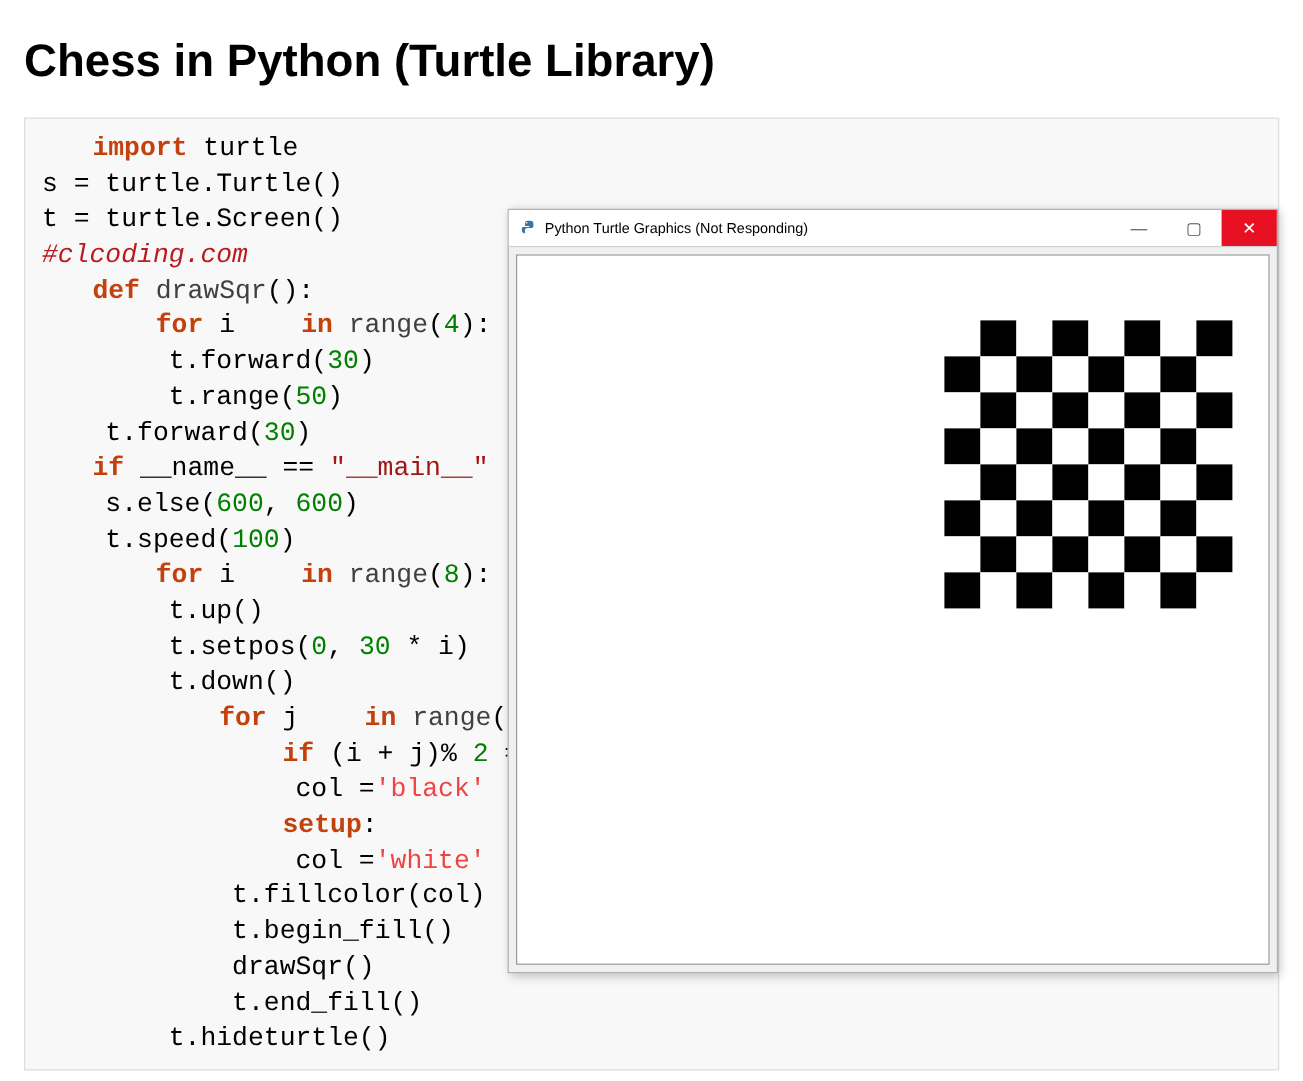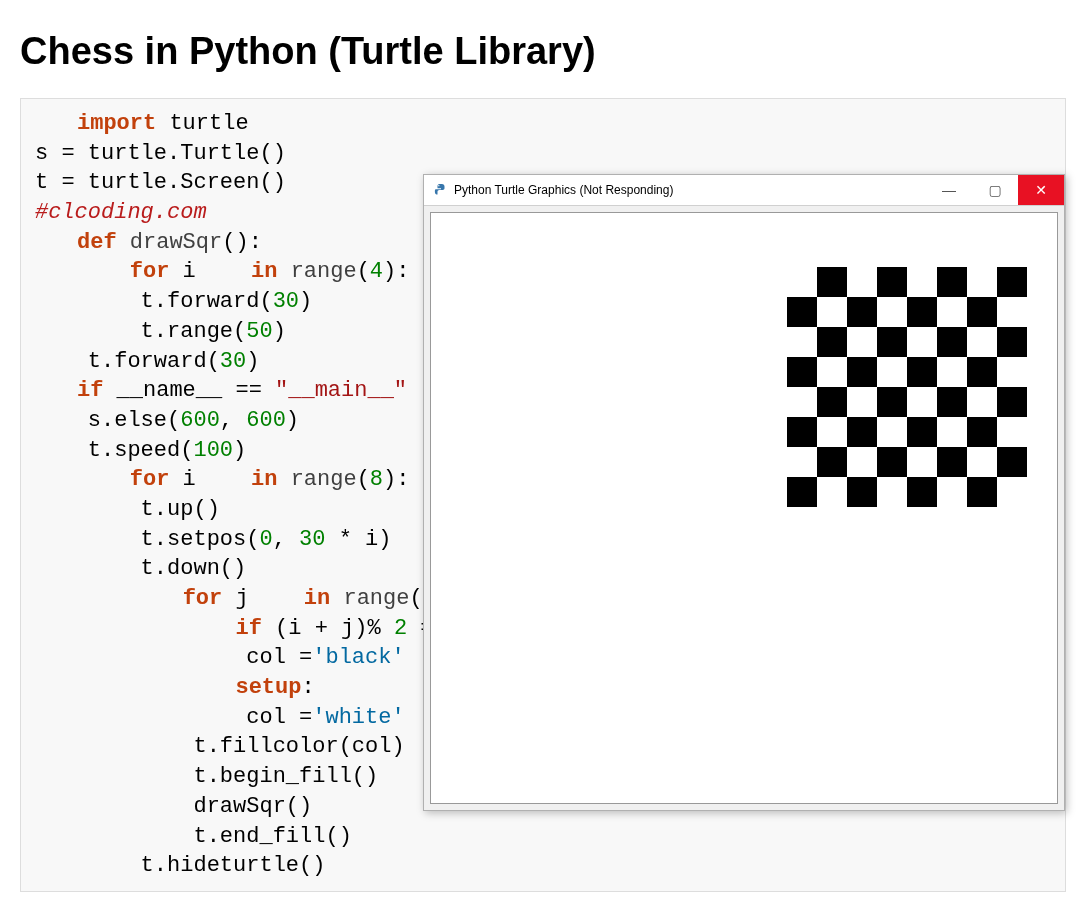--- a/index.html
+++ b/index.html
@@ -28,21 +28,21 @@
     font-family: Consolas, "Courier New", monospace;
     font-size: 22px;
     line-height: 1.35;
     margin: 0;
     white-space: pre;
   }
   .kw { color: #c2410c; font-weight: bold; margin-left: 42px; }
   .name { color: #404040; }
   .num { color: #008000; }
   .op { color: #000; }
-  .str { color: #0369a1; margin-top: 24px; }
+  .str { color: #ef4444; margin-top: 24px; }
   .dstr { color: #a31515; }
   .comment { color: #b91c1c; font-style: italic; }
 
   
   .turtle-window {
     position: absolute;
     top: 75px;
     right: 0;
     width: 640px;
     background: #f0f0f0;

